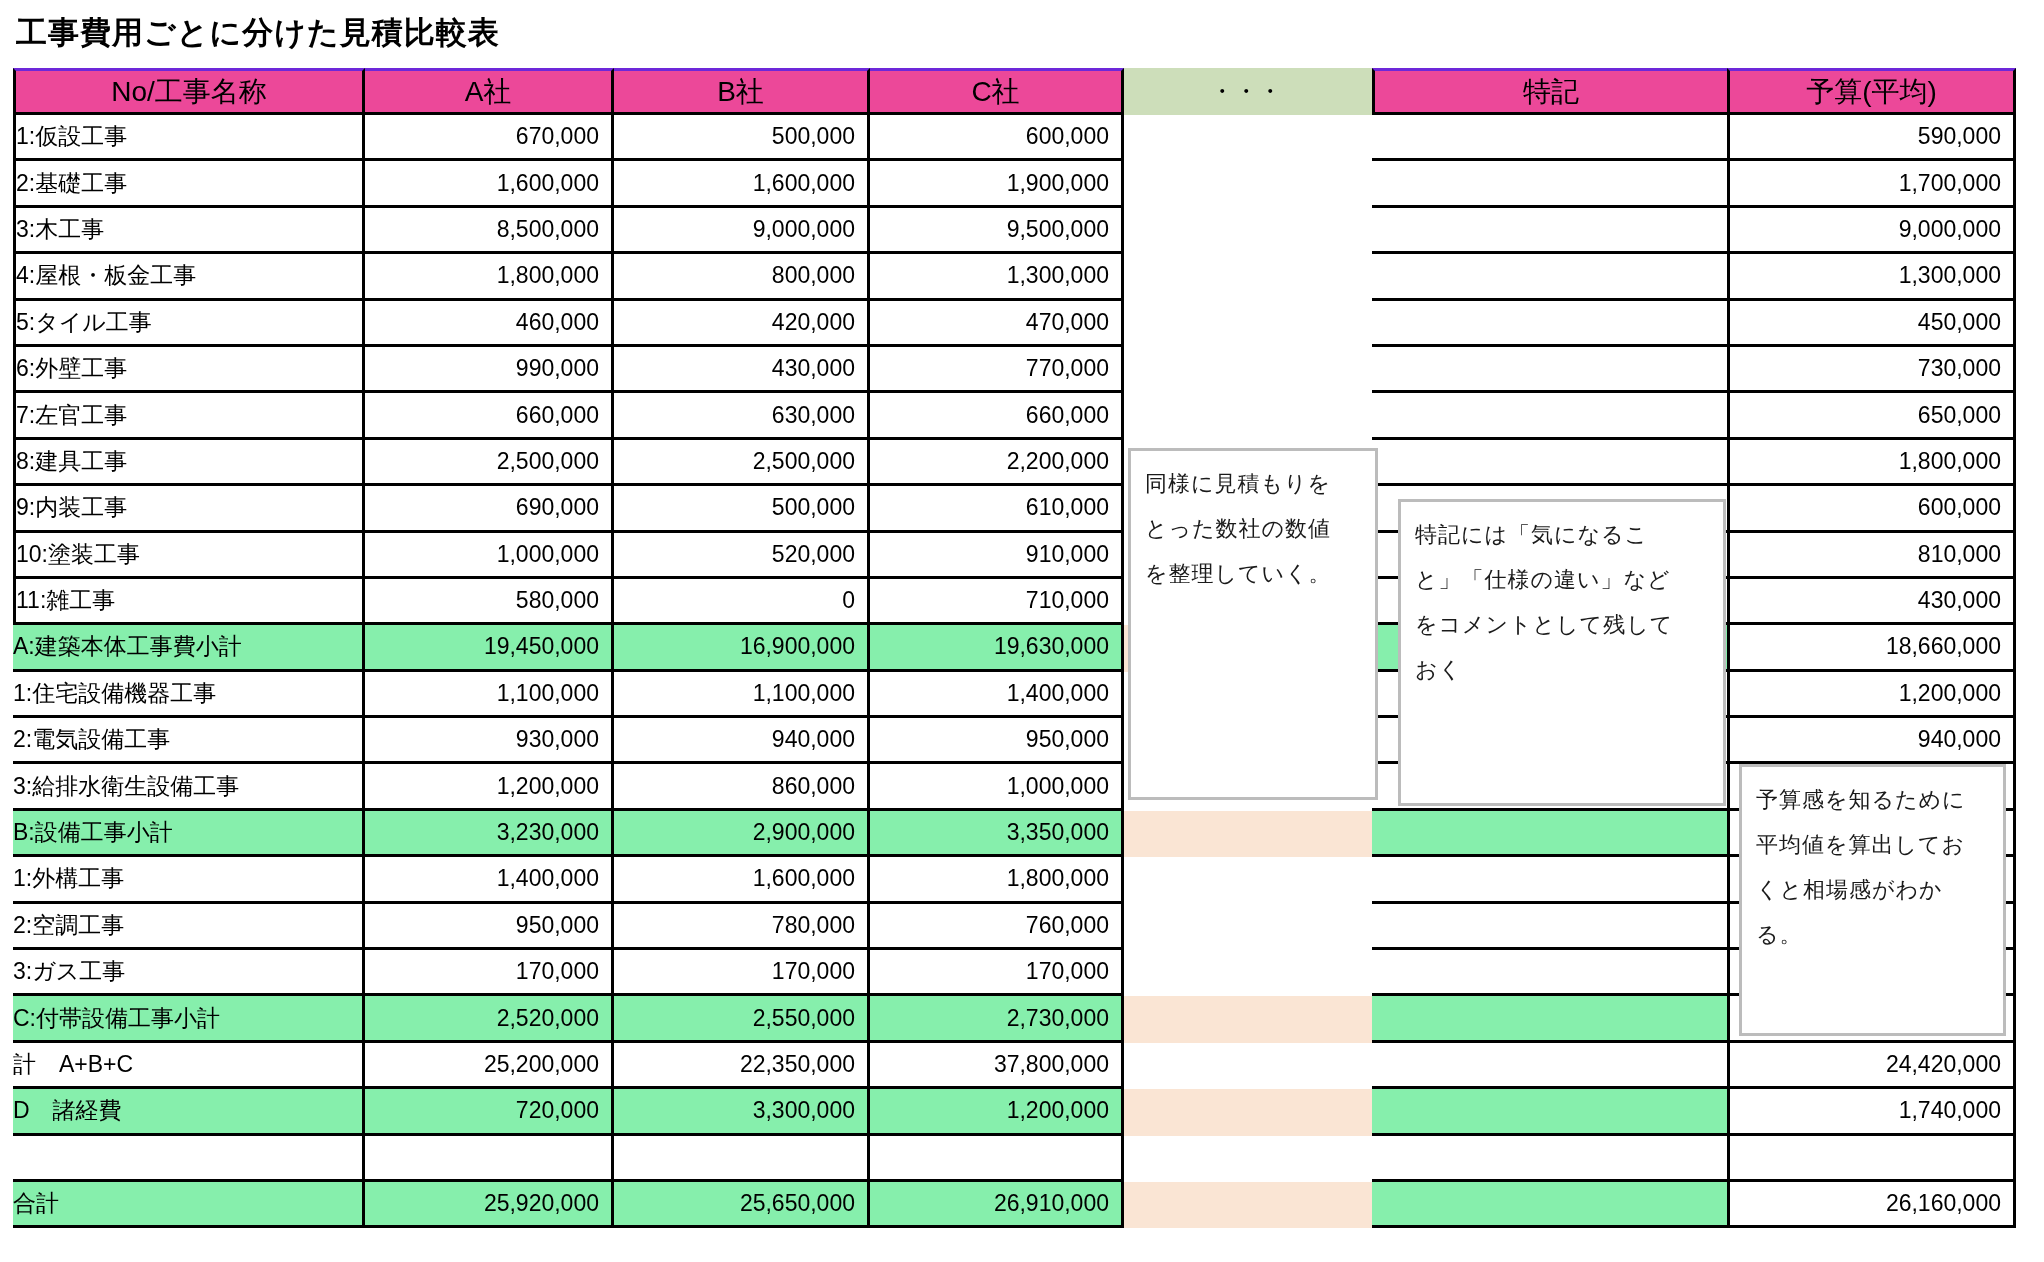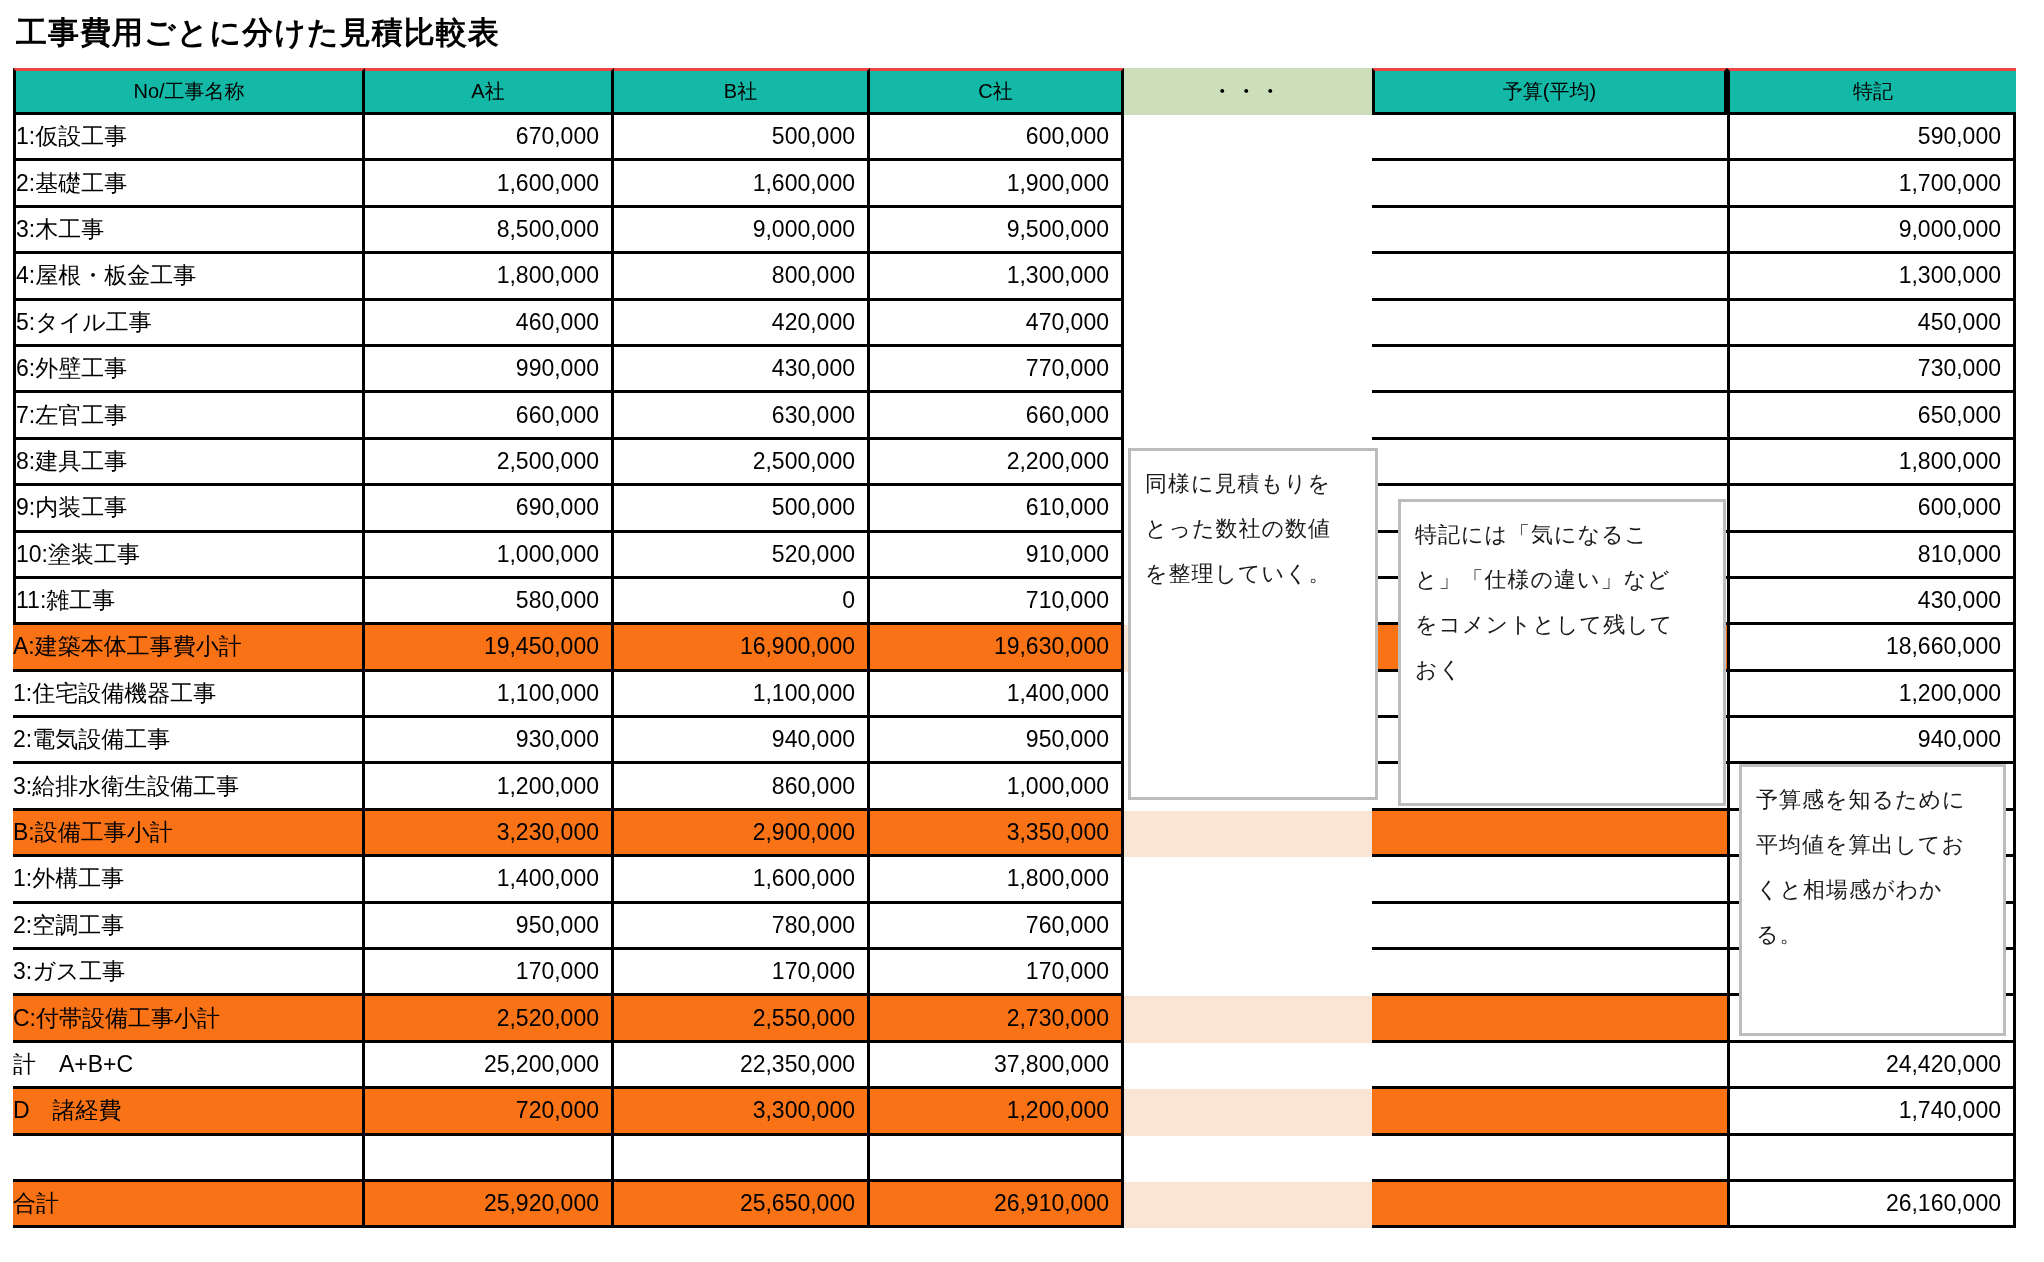--- a/index.html
+++ b/index.html
@@ -31,31 +31,31 @@
   .c-name{border-right:3px solid #000;}
   .c-a,.c-b,.c-c{border-right:3px solid #000;}
   .c-dots{background:transparent;}
   .c-notes{}
   .c-budget{border-left:3px solid #000;border-right:3px solid #000;}
   
   .c-name,.c-a,.c-b,.c-c,.c-notes,.c-budget{border-bottom:3px solid #000;}
   .with-left{border-left:3px solid #000;}
   
   .hdr{
-    background:#14b8a6;justify-content:center;
-    font-size:20px;padding-left:0;
-    border-top:3px solid #ef4444;
+    background:#ec4899;justify-content:center;
+    font-size:28px;padding-left:0;
+    border-top:3px solid #6d28d9;
   }
   .hdr.c-dots{border-top:none;border-bottom:none;background:#cddeba;
     font-size:20px;font-weight:bold;letter-spacing:4px;}
   .hdr.c-notes{border-left:3px solid #000;}
   
   .num{justify-content:flex-end;padding-right:12px;}
   
-  .peach{background:#f97316;}
+  .peach{background:#86efac;}
   .c-dots.peach{background:#fae5d4;}
   
   .callout{
     position:absolute;box-sizing:border-box;z-index:5;
     background:#ffffff;border:3px solid #bcbcbc;
     padding:10px 14px;font-size:22px;line-height:45px;
     white-space:pre-line;color:#1a1a1a;letter-spacing:1px;
   }
   #callout-0{left:1128px;top:448px;width:250px;height:352px;}
   #callout-1{left:1398px;top:499px;width:328px;height:307px;}
@@ -65,22 +65,22 @@
 <body>
 
 <div class="page-title">工事費用ごとに分けた見積比較表</div>
 
 <div class="grid" id="grid">
   <div class="cell hdr c-name with-left">No/工事名称</div>
   <div class="cell hdr c-a">A社</div>
   <div class="cell hdr c-b">B社</div>
   <div class="cell hdr c-c">C社</div>
   <div class="cell hdr c-dots">・・・</div>
+  <div class="cell hdr c-notes">特記</div>
   <div class="cell hdr c-budget">予算(平均)</div>
-  <div class="cell hdr c-notes">特記</div>
 
   <div class="cell c-name with-left">1:仮設工事</div>
   <div class="cell c-a num">670,000</div>
   <div class="cell c-b num">500,000</div>
   <div class="cell c-c num">600,000</div>
   <div class="cell c-dots"></div>
   <div class="cell c-notes"></div>
   <div class="cell c-budget num">590,000</div>
 
   <div class="cell c-name with-left">2:基礎工事</div>

